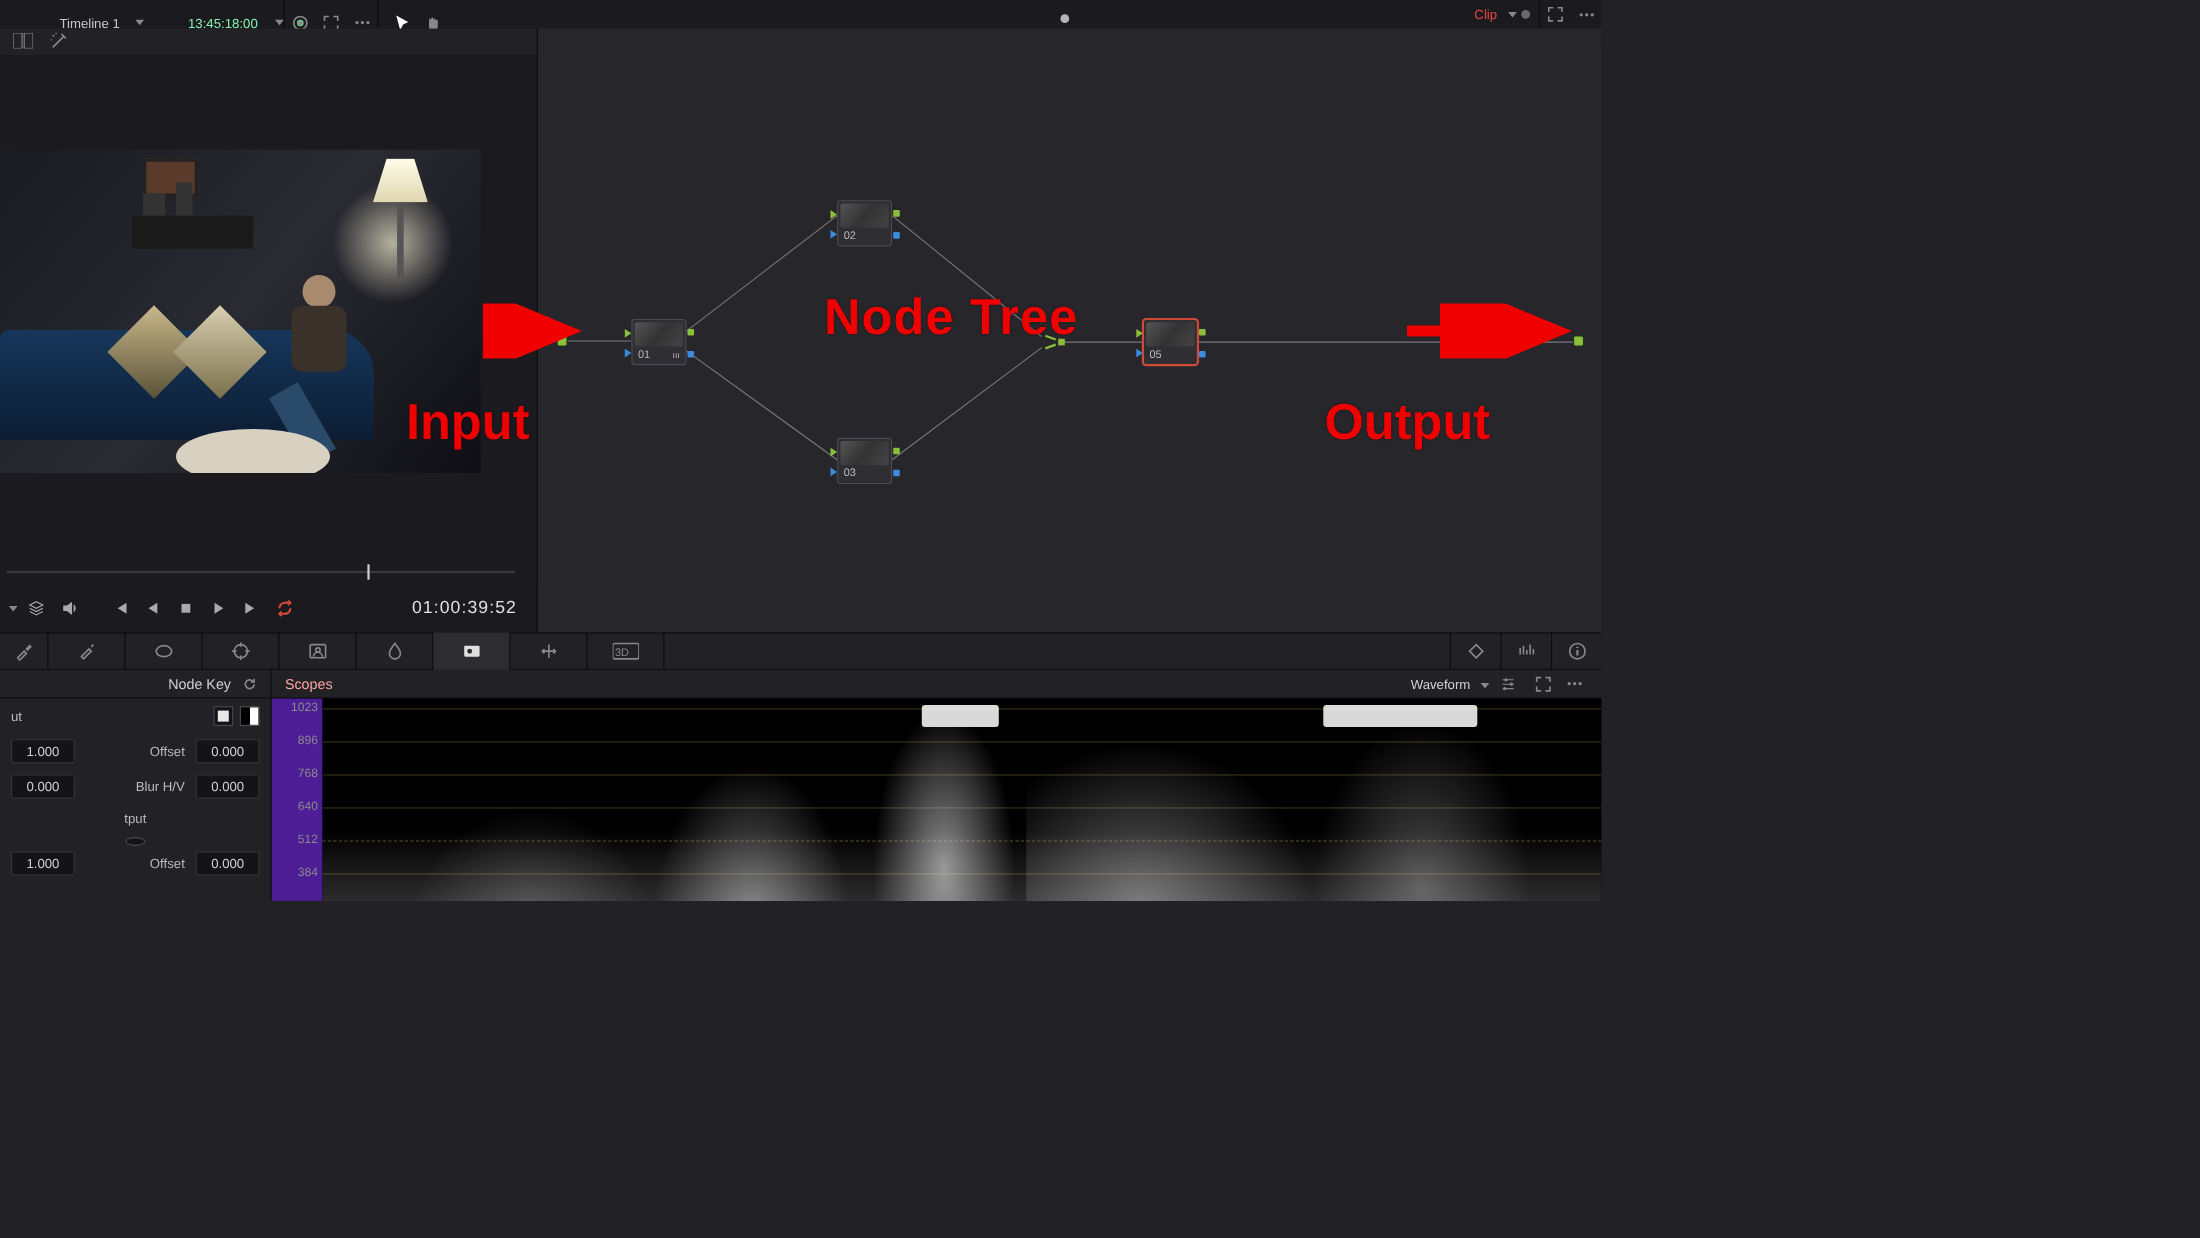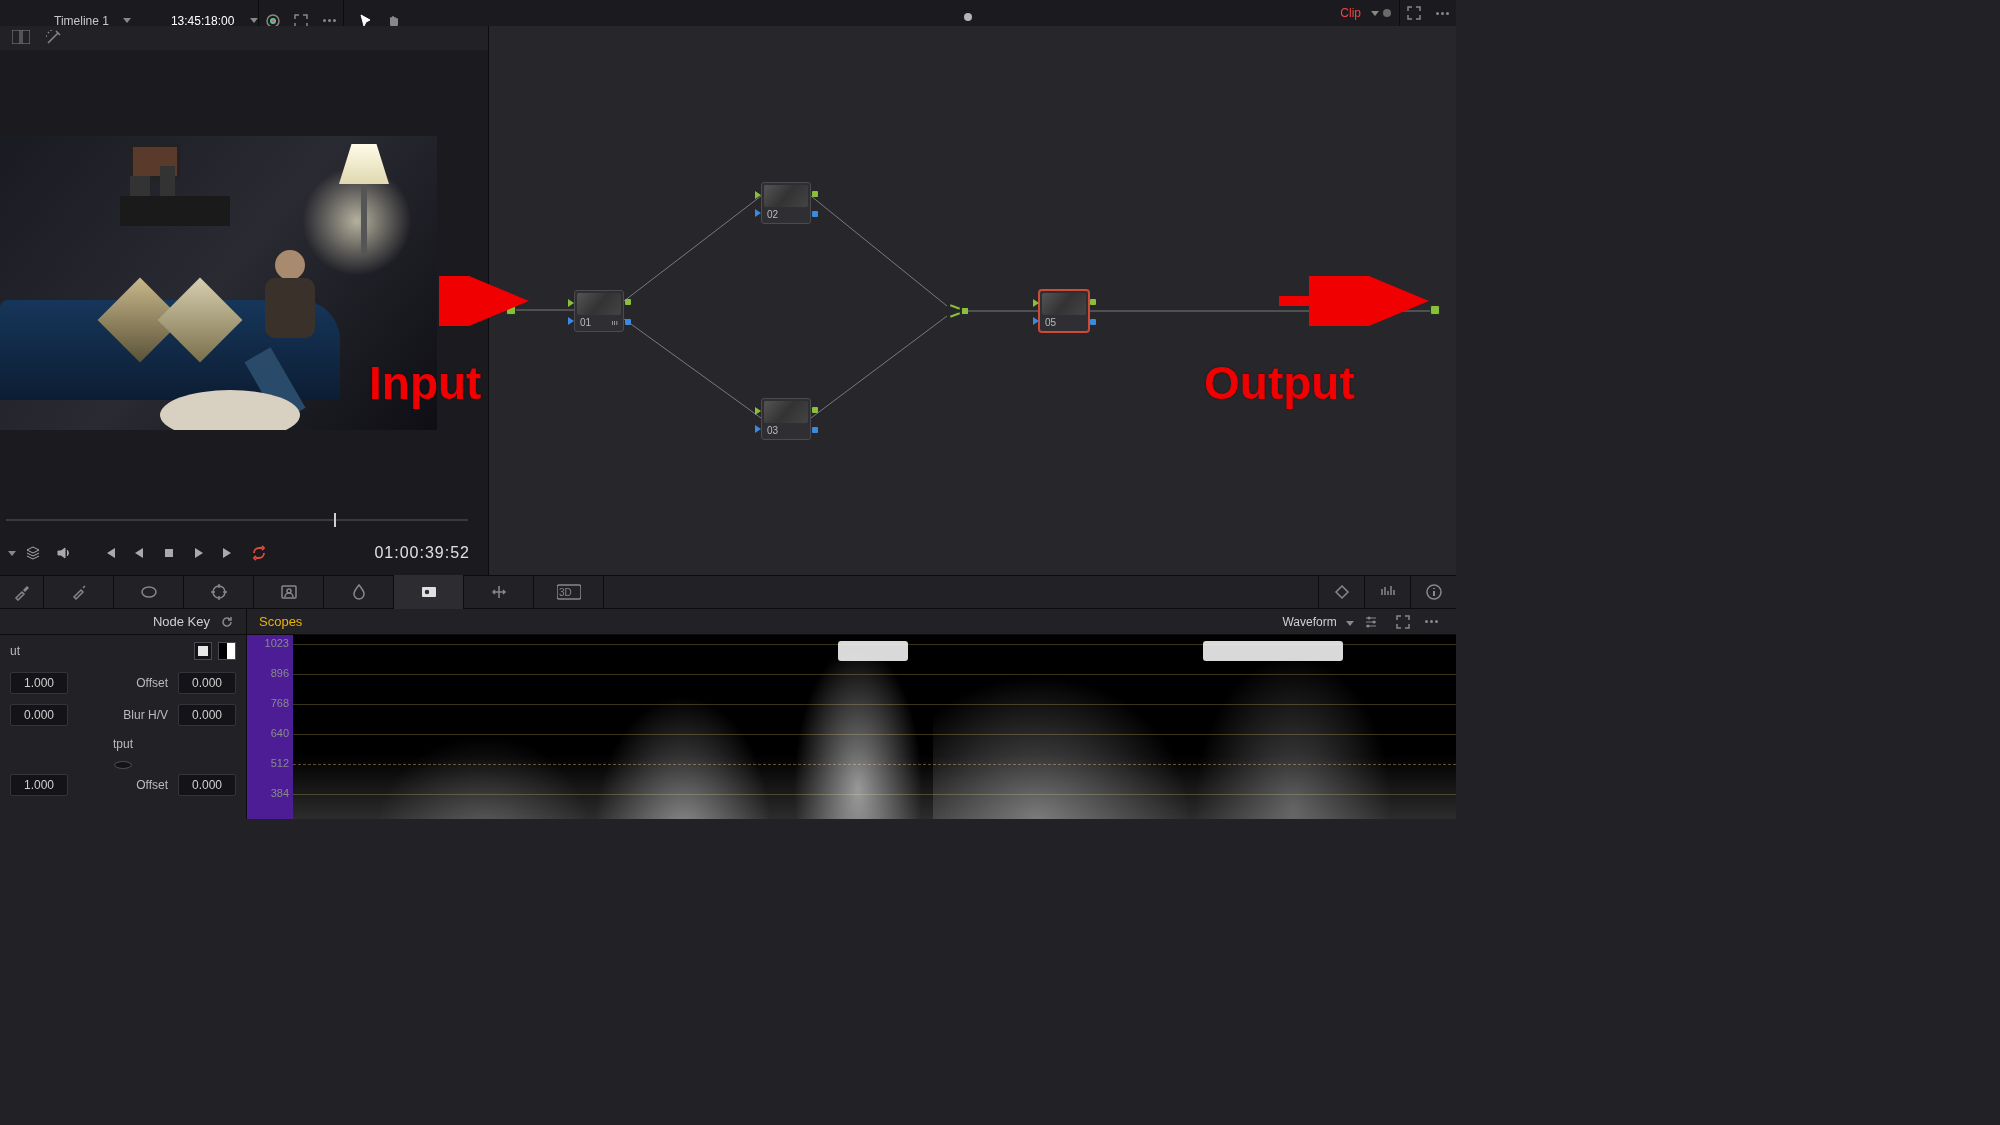--- a/index.html
+++ b/index.html
@@ -4,21 +4,21 @@
 <style>
   * { margin: 0; padding: 0; box-sizing: border-box; font-family: -apple-system, Helvetica, Arial, sans-serif; }
   body { background: #212126; color: #9a9a9a; width: 1456px; height: 819px; overflow: hidden; position: relative; font-size: 12px; user-select: none; }
 
   
   .topbar { position: absolute; left: 0; right: 0; top: 0; height: 42px; background: #1b1b1f; display: flex; align-items: center; border-bottom: 1px solid #0c0c0e; }
   .topbar .seg { display: flex; align-items: center; height: 100%; }
   .topbar .divider { width: 1px; height: 100%; background: #0c0c0e; }
   .tl-name { padding: 0 8px 0 14px; color: #c8c8c8; }
   .chev { display:inline-block; width:0; height:0; border-left:4px solid transparent; border-right:4px solid transparent; border-top:5px solid #888; margin-left:6px; }
-  .timecode-top { padding: 0 10px 0 40px; color:#ffffff; }
+  .timecode-top { padding: 0 10px 0 40px; color:#86efac; }
   .tb-btn { width: 28px; height: 26px; display:flex; align-items:center; justify-content:center; cursor:pointer; }
   .tb-btn svg { width:16px; height:16px; }
   .tb-dots span{ width:3px;height:3px;background:#888;border-radius:50%;display:inline-block;margin:0 1px;}
   .clip-area { position:absolute; right:0; top:0; height:26px; display:flex; align-items:center; }
   .clip-lbl { color:#ef4444; padding:0 4px 0 10px;}
   .status-dot { width:8px;height:8px;border-radius:50%;background:#6a6a6a;display:inline-block; margin:0 8px 0 4px;}
   .status-dot.light{ background:#b5b5b5;}
 
   
   .secondbar { position:absolute; left:0; top:26px; width:488px; height:24px; background:#212126; display:flex; align-items:center; padding-left:12px; gap:16px; }
@@ -103,21 +103,21 @@
   .kp-reset{width:18px;height:18px;display:flex;align-items:center;justify-content:center;}
   .kp-row{height:32px;display:flex;align-items:center;padding:0 10px;gap:10px;}
   .kp-label{flex:0 0 auto;color:#bbb;text-align:right;}
   .num-field{ background:#141418; border:1px solid #34343a; border-radius:2px; padding:3px 8px; color:#d0d0d0; width:58px; text-align:center; font-size:12px;}
   .sq-toggle{ width:18px;height:18px;background:#141418;border:1px solid #4a4a50;display:flex;align-items:center;justify-content:center;}
   .sq-toggle.on::after{content:"";width:10px;height:10px;background:#e8e8e8;}
 
   
   .scopes{ position:absolute; left:247px; right:0; top:609px; bottom:0; background:#212126;}
   .sc-header{height:26px;display:flex;align-items:center;padding:0 12px;border-bottom:1px solid #0c0c0e;}
-  .sc-title{color:#eab308;font-size:13px;}
+  .sc-title{color:#fca5a5;font-size:13px;}
   .sc-spacer{flex:1;}
   .sc-wf{color:#d0d0d0;}
   .sc-body{position:absolute;left:0;right:0;top:26px;bottom:0;background:#000;}
   .sc-axis{position:absolute;left:0;top:0;bottom:0;width:46px;background:#4c1d95;}
   .sc-tick{position:absolute;right:4px;color:#8a8a8a;font-size:11px;}
   .sc-plot{position:absolute;left:46px;right:0;top:0;bottom:0;overflow:hidden;}
   .sc-grid-line{position:absolute;left:0;right:0;height:1px;background:#3a3418;}
   .sc-grid-dash{position:absolute;left:0;right:0;height:0;border-top:1px dashed #5a4a28;}
   .wave{position:absolute;filter:blur(0.3px);}
 
@@ -340,20 +340,21 @@
     <line x1="0" y1="25" x2="70" y2="25" stroke="#f00000" stroke-width="10" marker-end="url(#ah1)"></line>
   </svg>
   <svg class="arrow-svg" style="left:790px;top:250px;" width="150" height="50">
     <defs>
         <marker id="ah2" markerWidth="12" markerHeight="12" refX="10" refY="5" orient="auto">
           <path d="M0 0L12 5L0 10z" fill="#f00000"></path>
         </marker>
       </defs>
     <line x1="0" y1="25" x2="130" y2="25" stroke="#f00000" stroke-width="10" marker-end="url(#ah2)"></line>
   </svg>
+  <div class="annot annot-nodetree">Node Tree</div>
   <div class="annot annot-input">Input</div>
   <div class="annot annot-output">Output</div>
 </div>
 
 <div class="toolstrip">
   <div class="ts-cell narrow">
       <svg viewBox="0 0 18 18">
         <path d="M3 15l6-6 2 2-6 6zM11 7l3-3 1 1-3 3z"></path>
       </svg>
     </div>

